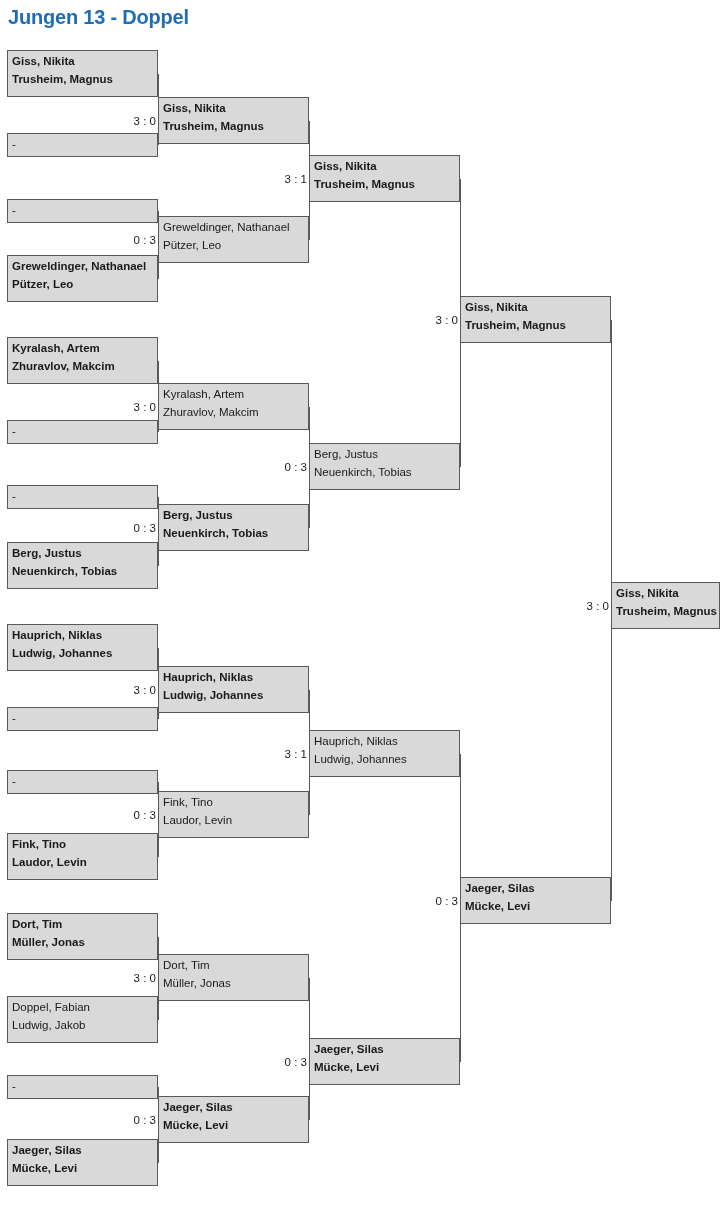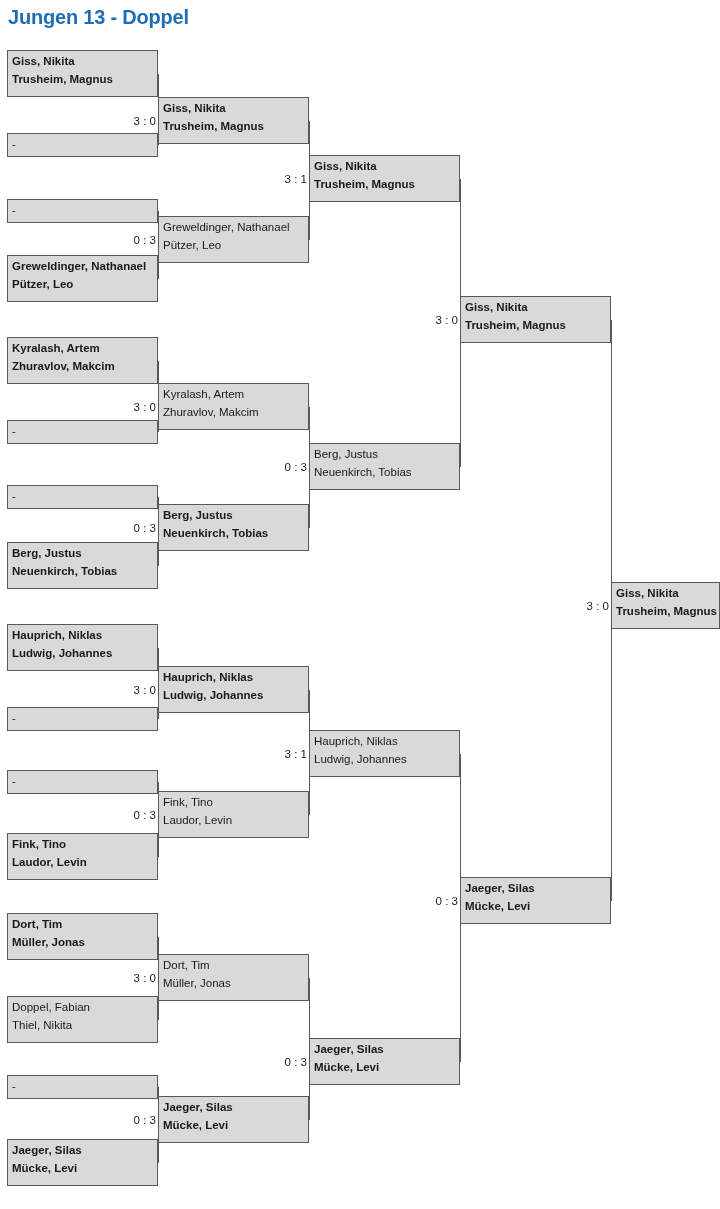--- a/index.html
+++ b/index.html
@@ -102,21 +102,21 @@
       <div class="ln ln2">Laudor, Levin</div>
     </div>
     <div class="vline" style="left: 158px; top: 782px; width: 1px; height: 74.5px;"></div>
     <div class="score" style="left: 98px; top: 808.5px; width: 58px; height: 12px;">0 : 3</div>
     <div class="box win" style="left: 7px; top: 913px; width: 151px; height: 47px;">
       <div class="ln ln1">Dort, Tim</div>
       <div class="ln ln2">Müller, Jonas</div>
     </div>
     <div class="box" style="left: 7px; top: 996px; width: 151px; height: 47px;">
       <div class="ln ln1">Doppel, Fabian</div>
-      <div class="ln ln2">Thiel, Nikita</div>
+      <div class="ln ln2">Ludwig, Jakob</div>
     </div>
     <div class="vline" style="left: 158px; top: 936.5px; width: 1px; height: 83px;"></div>
     <div class="score" style="left: 98px; top: 971.5px; width: 58px; height: 12px;">3 : 0</div>
     <div class="box empty" style="left: 7px; top: 1075px; width: 151px; height: 24px;">
       <div class="ln ln1">-</div>
     </div>
     <div class="box win" style="left: 7px; top: 1139px; width: 151px; height: 47px;">
       <div class="ln ln1">Jaeger, Silas</div>
       <div class="ln ln2">Mücke, Levi</div>
     </div>

